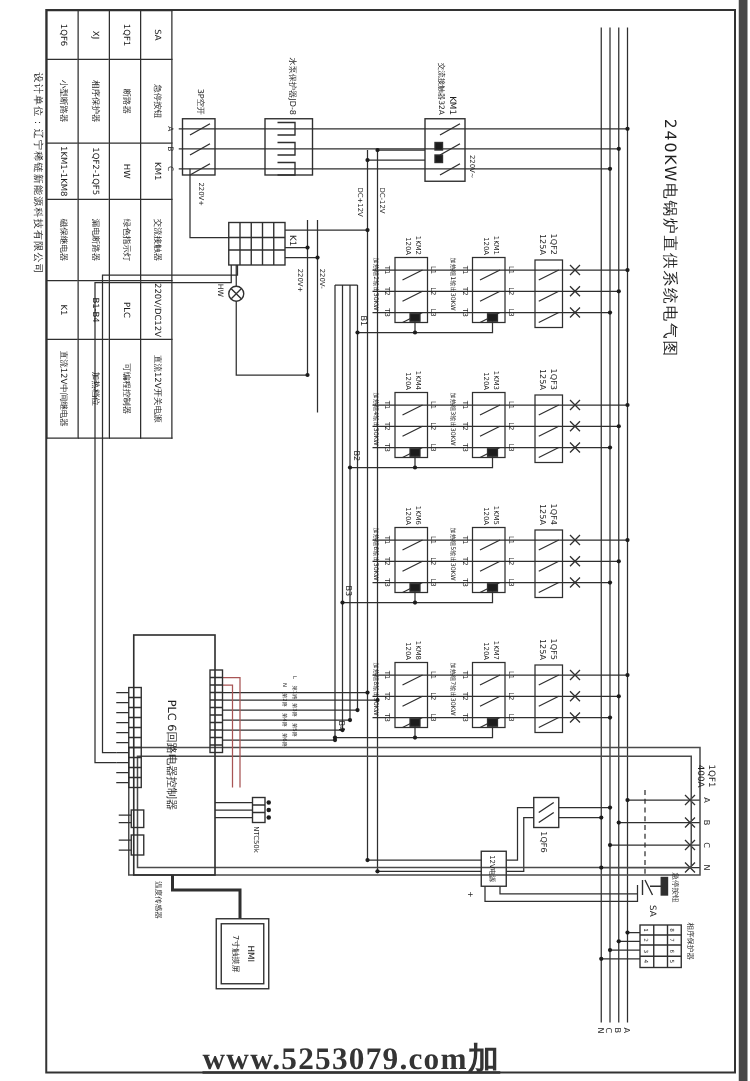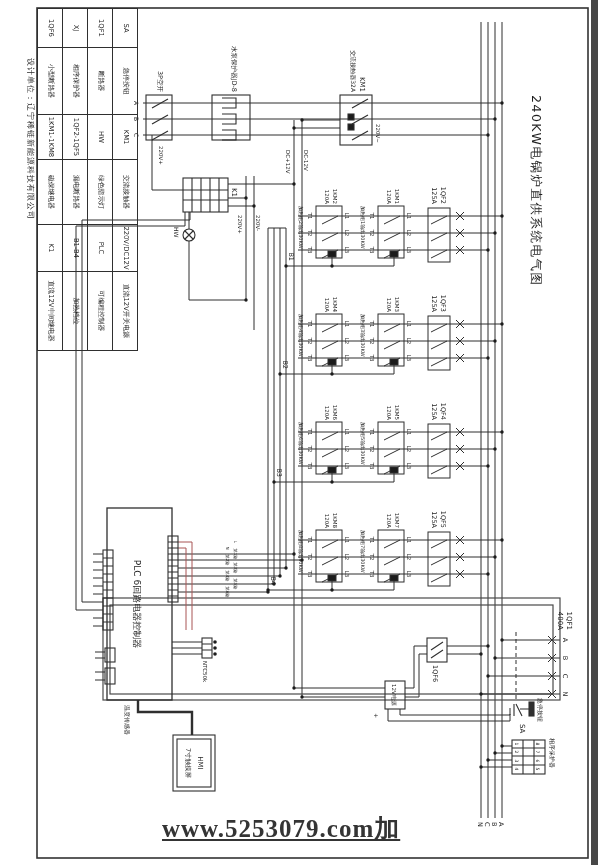--- a/index.html
+++ b/index.html
@@ -11,21 +11,21 @@
   svg text{font-family:"DejaVu Sans",sans-serif;fill:#1f1f1f;}
   .legend{position:absolute;left:8px;top:462px;border-collapse:collapse;
           table-layout:fixed;font-size:6.8px;line-height:1.15;}
   .legend td{border:1px solid #2f2f2f;text-align:center;vertical-align:middle;
              padding:0 1px;word-break:break-all;color:#1c1c1c;}
   .legend .c0{width:36px}.legend .c1{width:64px}.legend .c2{width:42px}
   .legend .c3{width:62px}.legend .c4{width:44px}.legend .c5{width:76px}
   .legend tr{height:25px;}
   .designer{position:absolute;left:58px;top:564px;font-size:8px;color:#2a2a2a;
             letter-spacing:1px;white-space:nowrap;}
-  .watermark{position:absolute;left:162px;top:812px;font-family:"Liberation Serif",serif;
+  .watermark{position:absolute;left:162px;top:830px;font-family:"Liberation Serif",serif;
              font-weight:bold;font-size:25px;color:#343434;text-decoration:underline;
              letter-spacing:1px;white-space:nowrap;}
   .edgestrip{position:absolute;right:2px;top:0;width:7px;height:865px;background:#474747;}
 </style>
 </head>
 <body>
 
 <div id="rot">
 <svg width="865" height="600" viewBox="0 0 865 600">
 

